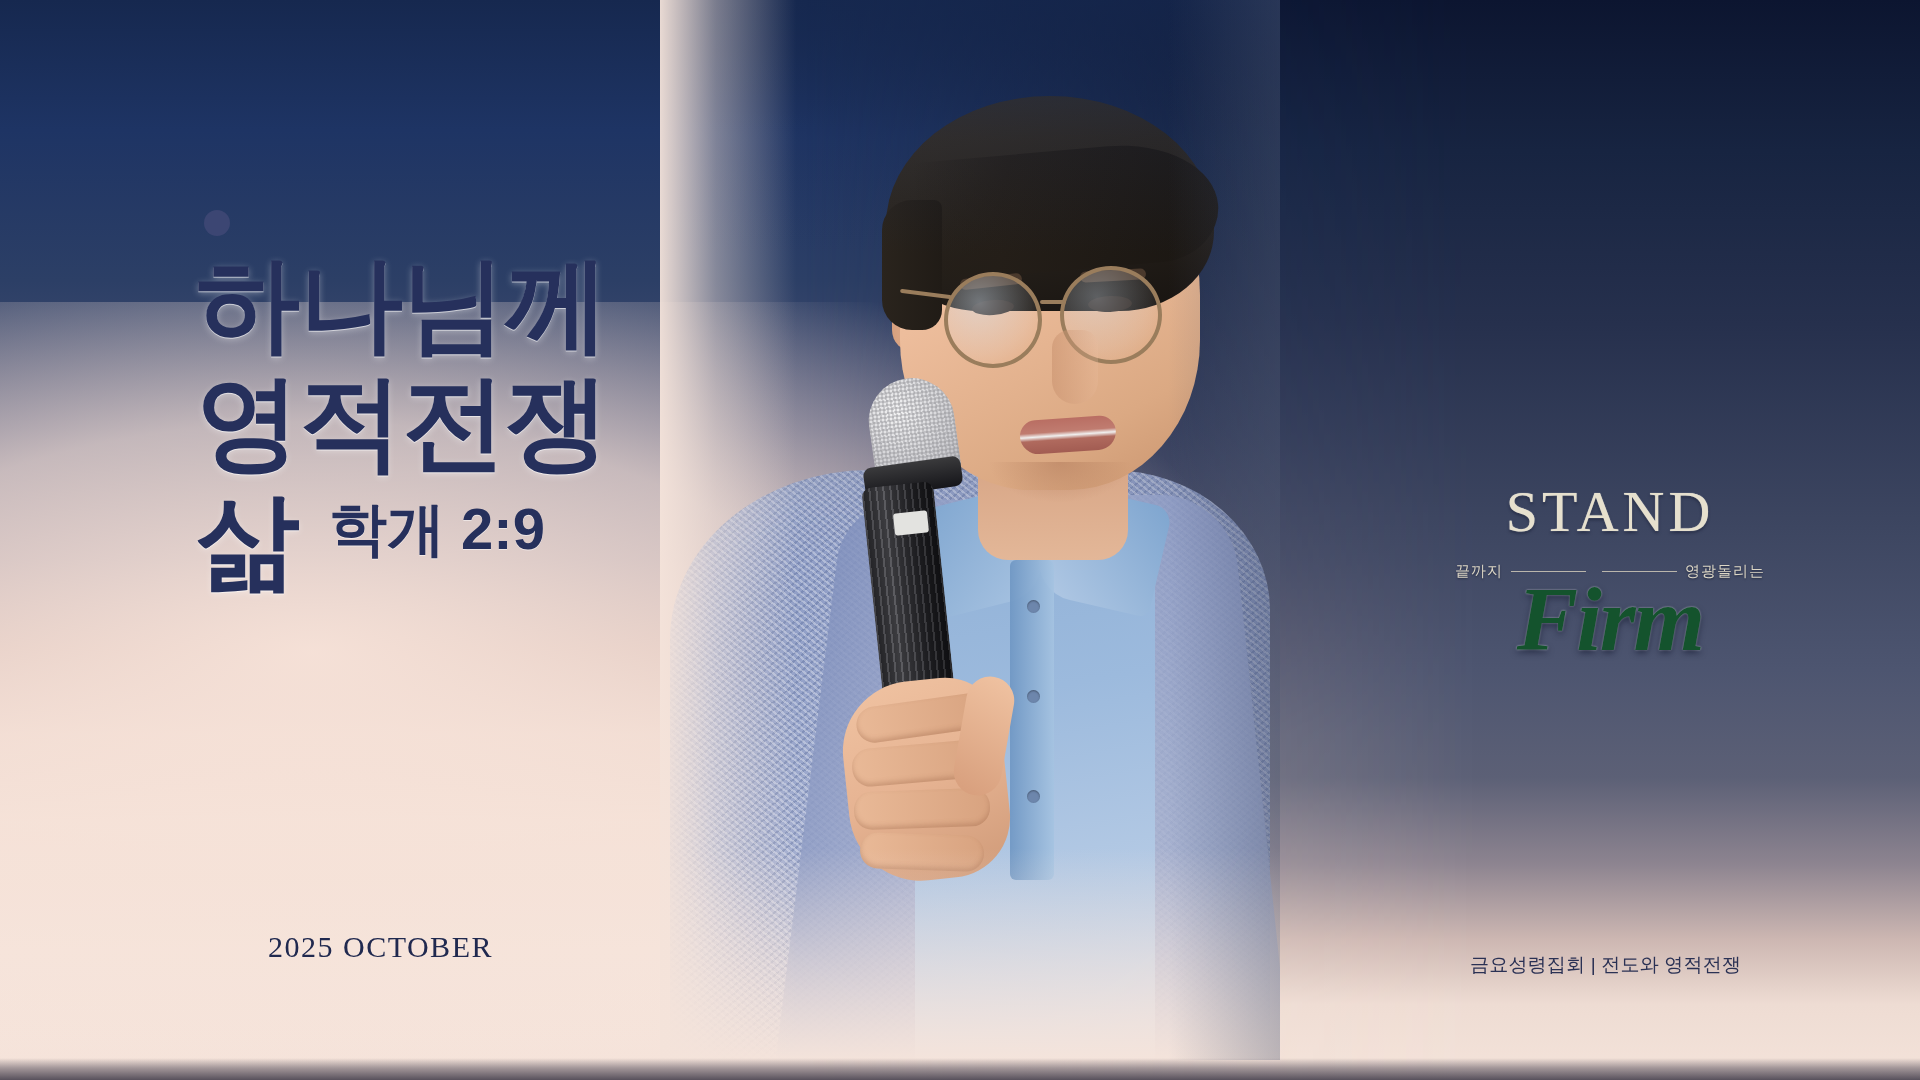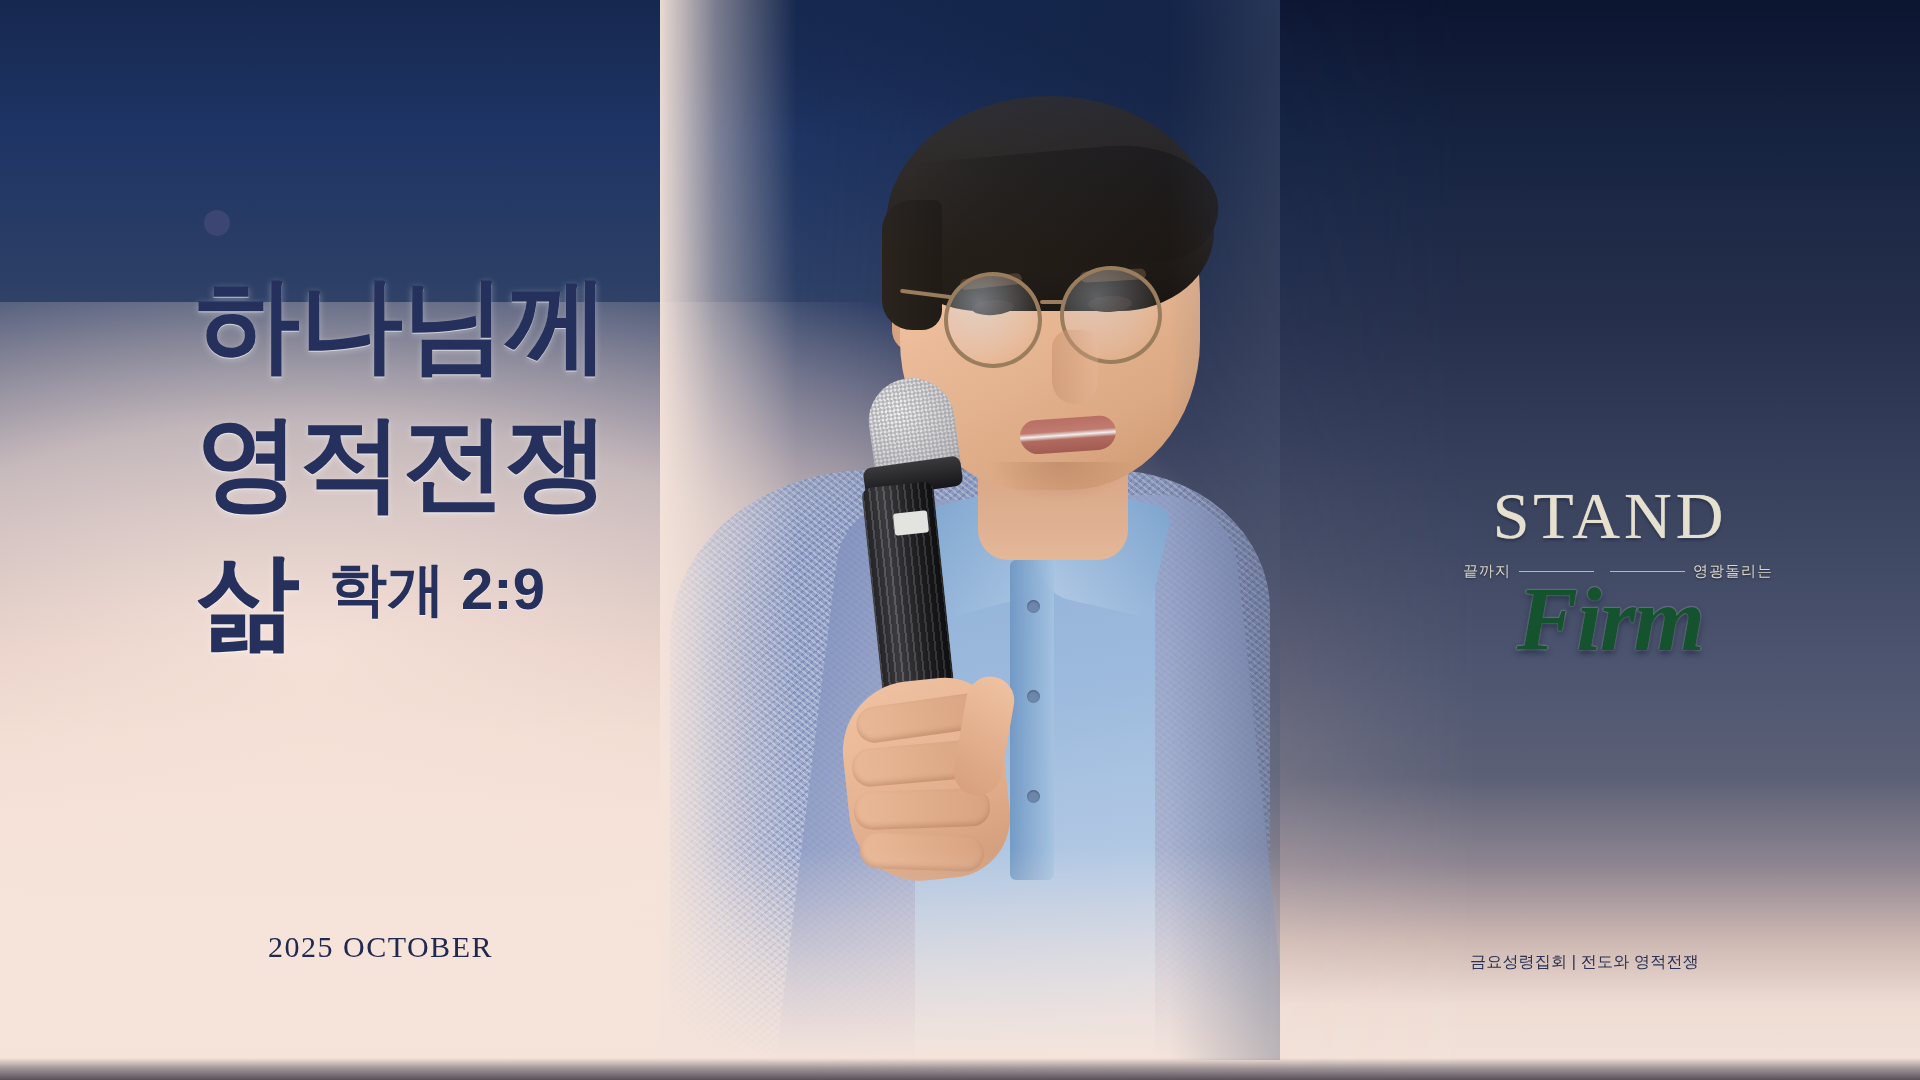--- a/index.html
+++ b/index.html
@@ -234,21 +234,21 @@
 
   
   .headline{
     position:absolute;left:196px;top:246px;width:640px;
     color:#26305c;
     font-family:"Liberation Serif", serif;
     font-weight:700;
     letter-spacing:-1px;
     text-shadow:0 1px 0 rgba(255,255,255,.55), 0 2px 7px rgba(255,255,255,.35);
   }
-  .hl-line{display:block;white-space:nowrap;margin-top:20px;}
+  .hl-line{display:block;white-space:nowrap;}
   .hl1{font-size:104px;line-height:118px;}
   .hl2{font-size:104px;line-height:118px;}
   .hl3{font-size:104px;line-height:118px;display:flex;align-items:flex-end;gap:30px;}
   .verse{
     font-family:"Liberation Sans", sans-serif;
     font-size:58px;font-weight:700;letter-spacing:0px;
     position:relative;top:-12px;color:#26305c;
     text-shadow:0 1px 0 rgba(255,255,255,.5);
   }
   .hl-dot{
@@ -263,47 +263,47 @@
     font-size:30px;letter-spacing:1.5px;color:#20294f;margin-left:40px;
   }
 
   
   .logo{
     position:absolute;left:1455px;top:470px;width:310px;height:190px;
   }
   .logo-stand{
     position:absolute;left:0;top:8px;width:310px;
     font-family:"Liberation Serif", serif;
-    font-size:66px;letter-spacing:4px;
+    font-size:58px;letter-spacing:4px;
     color:#e6e0ce;
     text-align:center;
     text-shadow:0 2px 3px rgba(20,26,48,.55), 0 0 1px rgba(255,255,255,.8);
   }
   .logo-sub{
-    position:absolute;left:8px;top:92px;width:310px;
+    position:absolute;left:0;top:92px;width:310px;
     display:flex;align-items:center;justify-content:space-between;
     font-family:Liberation Sans, sans-serif;
     font-size:15px;color:#ddd7c6;letter-spacing:1px;
     text-shadow:0 1px 2px rgba(15,20,40,.6);
   }
   .logo-rule{flex:1;height:1px;background:#cfc9b8;margin:0 8px;opacity:.85;}
   .logo-firm{
     position:absolute;left:0;top:96px;width:310px;
     font-family:"Liberation Serif", serif;
     font-style:italic;font-weight:700;
     font-size:92px;letter-spacing:-2px;
     color:#14532d;text-align:center;
     text-shadow:0 3px 6px rgba(18,24,46,.6), 0 0 2px rgba(255,255,255,.75);
   }
 
   
   .footer-cap{
     position:absolute;left:1470px;top:952px;
     font-family:"Liberation Sans", sans-serif;
-    font-size:16px;color:#2a3154;letter-spacing:.2px;
+    font-size:19px;color:#2a3154;letter-spacing:.2px;
     white-space:nowrap;
   }
 </style>
 </head>
 <body>
 
 <div class="stage">
 
   <div class="bg-base"></div>
   <div class="bg-right"></div>

